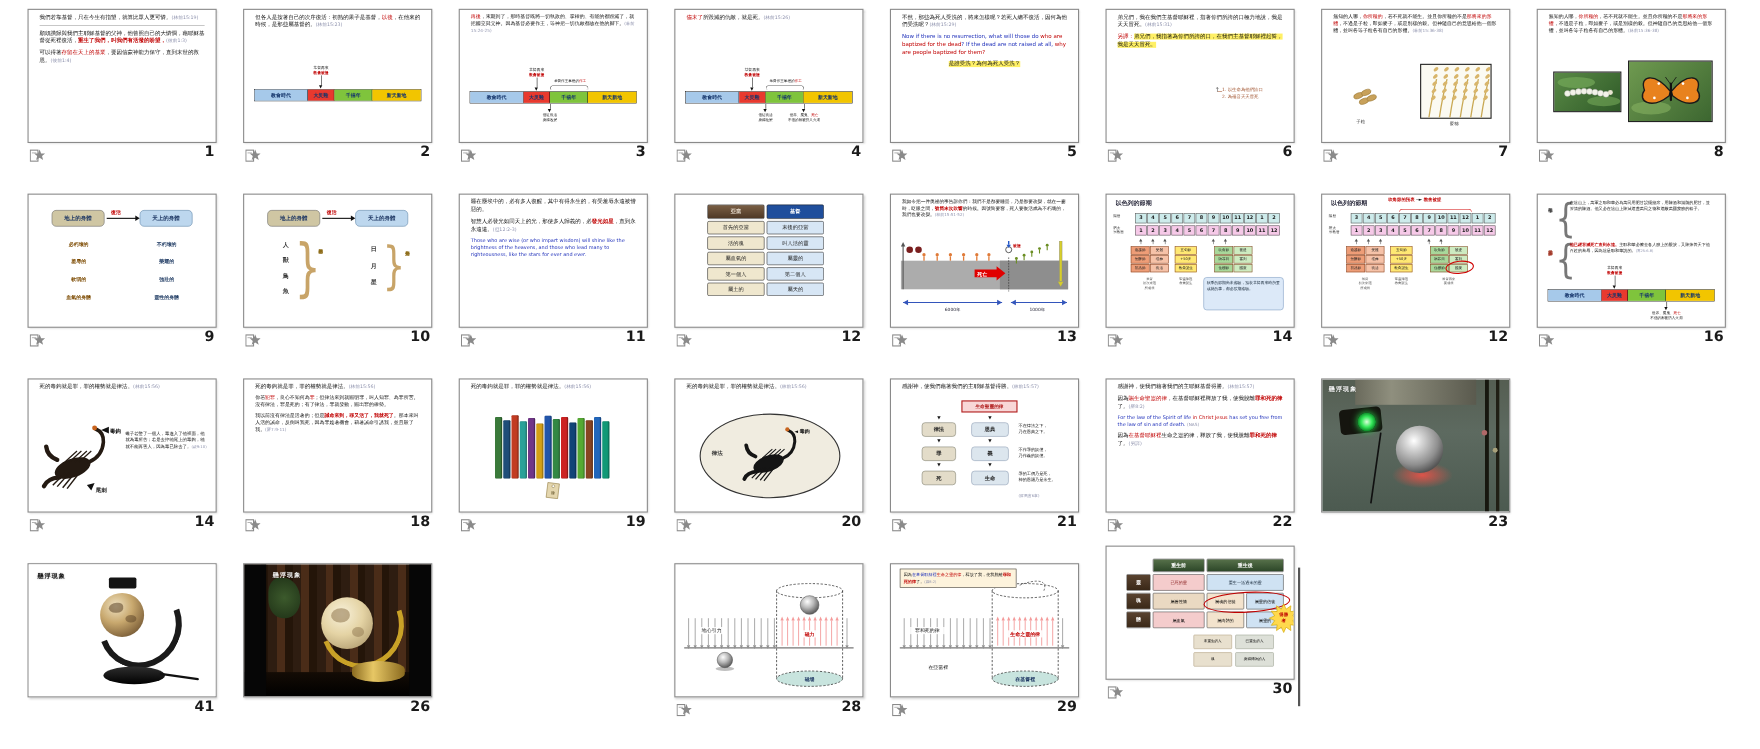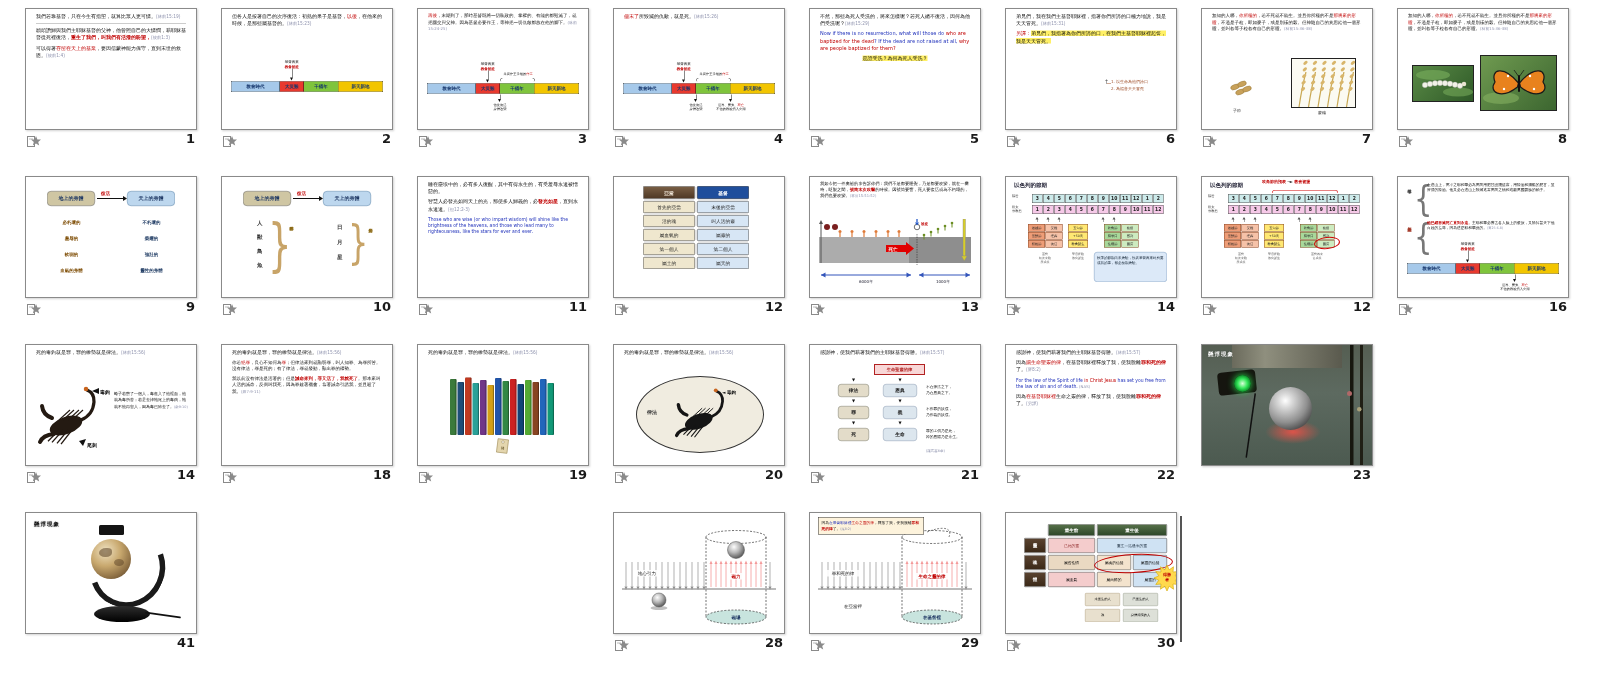--- a/index.html
+++ b/index.html
@@ -877,20 +877,39 @@
           <div style="position: absolute; left: 136px; top: 186px; width: 112px; height: 32px; border-radius: 50%; background: linear-gradient(rgb(46, 46, 46), rgb(0, 0, 0));"></div>
           <div style="position: absolute; left: 238px; top: 202px; width: 72px; height: 4px; background: rgb(17, 17, 17); border-radius: 2px; transform: rotate(8deg);"></div>
           <div style="position: absolute; left: 130px; top: 52px; width: 80px; height: 80px; border-radius: 50%; background: radial-gradient(circle at 36% 30%, rgb(239, 226, 194), rgb(200, 168, 110) 40%, rgb(138, 108, 66) 72%, rgb(74, 55, 34));"></div>
           <div style="position: absolute; left: 146px; top: 70px; width: 26px; height: 18px; border-radius: 60% 40% 50% 50%; background: rgba(90, 66, 38, 0.55);"></div>
           <div style="position: absolute; left: 176px; top: 92px; width: 20px; height: 14px; border-radius: 50%; background: rgba(90, 66, 38, 0.5);"></div>
           <div style="position: absolute; left: 16px; top: 14px; font-size: 11px; font-weight: bold; letter-spacing: 2px; color: rgb(17, 17, 17); text-shadow: rgba(0, 0, 0, 0.4) 0px 0px 3px; z-index: 5;">懸浮現象</div>
         </div>
       </div>
       <div class="cap">
         <div class="capnum">41</div>
+      </div>
+    </div>
+    <div class="cell" style="left: 221px; top: 512px;">
+      <div class="thumb">
+        <div class="art" style="background: repeating-linear-gradient(90deg, rgb(46, 29, 17) 0px, rgb(46, 29, 17) 16px, rgb(74, 44, 24) 16px, rgb(74, 44, 24) 30px, rgb(36, 21, 9) 30px, rgb(36, 21, 9) 44px);">
+          <div style="position: absolute; left: 0px; top: 196px; width: 340px; height: 44px; background: linear-gradient(rgb(20, 12, 5), rgb(0, 0, 0));"></div>
+          <div style="position: absolute; left: 0px; top: 0px; width: 40px; height: 240px; background: rgb(6, 6, 6);"></div>
+          <div style="position: absolute; left: 300px; top: 0px; width: 40px; height: 240px; background: rgb(6, 6, 6);"></div>
+          <div style="position: absolute; left: 44px; top: 24px; width: 58px; height: 74px; border-radius: 40% 60% 50% 50%; background: radial-gradient(circle, rgb(60, 90, 44), rgb(30, 48, 22));"></div>
+          <div style="position: absolute; left: 140px; top: 34px; width: 150px; height: 156px; border-radius: 50%; border-width: 9px; border-style: solid; border-color: transparent rgb(201, 162, 39) rgb(201, 162, 39) transparent; border-image: initial; transform: rotate(24deg); box-sizing: border-box;"></div>
+          <div style="position: absolute; left: 196px; top: 176px; width: 96px; height: 38px; border-radius: 50% / 40%; background: linear-gradient(90deg, rgb(138, 106, 31), rgb(231, 199, 101) 40%, rgb(138, 106, 31));"></div>
+          <div style="position: absolute; left: 140px; top: 60px; width: 94px; height: 94px; border-radius: 50%; background: radial-gradient(circle at 40% 32%, rgb(248, 241, 218), rgb(228, 211, 164) 45%, rgb(185, 165, 120) 80%, rgb(138, 119, 90));"></div>
+          <div style="position: absolute; left: 158px; top: 80px; width: 34px; height: 26px; border-radius: 55% 45% 50% 50%; background: rgba(150, 125, 85, 0.6);"></div>
+          <div style="position: absolute; left: 196px; top: 114px; width: 22px; height: 18px; border-radius: 50%; background: rgba(150, 125, 85, 0.55);"></div>
+          <div style="position: absolute; left: 52px; top: 12px; font-size: 11px; font-weight: bold; letter-spacing: 2px; color: rgb(255, 255, 255); text-shadow: rgba(0, 0, 0, 0.4) 0px 0px 3px; z-index: 5;">懸浮現象</div>
+        </div>
+      </div>
+      <div class="cap">
+        <div class="capnum">26</div>
       </div>
     </div>
     <div class="cell" style="left: 613px; top: 512px;">
       <div class="thumb">
         <div class="art">
           <svg width="336" height="236" viewBox="0 0 336 236" style="position: absolute; left: 2px; top: 2px;">
             <defs>
               <radialGradient id="metal28" cx="38%" cy="32%" r="75%">
                 <stop offset="0%" stop-color="#fdfdfd"></stop>
                 <stop offset="45%" stop-color="#b9b9b9"></stop>
@@ -1055,21 +1074,21 @@
       </div>
       <div class="cap">
         <div class="capicon"><svg width="14" height="13" viewBox="0 0 14 13">
             <rect x="0.5" y="1.5" width="7" height="10" fill="#fff" stroke="#8a8a8a" stroke-width="1"></rect>
             <line x1="2" y1="4" x2="6" y2="4" stroke="#aaa" stroke-width="0.8"></line>
             <polygon points="9,1 10.4,4.6 14,4.6 11.2,6.9 12.2,10.5 9,8.4 5.8,10.5 6.8,6.9 4,4.6 7.6,4.6" fill="#8a8a8a"></polygon>
           </svg></div>
         <div class="capnum">29</div>
       </div>
     </div>
-    <div class="cell" style="left: 1005px; top: 512px;">
+    <div class="cell" style="left: 1005px; top: 496px;">
       <div class="thumb">
         <div class="art">
           <div style="position: absolute; left: 84px; top: 22px; width: 94px; height: 24px; display: flex; align-items: center; justify-content: center; text-align: center; box-sizing: border-box; border: 1px solid rgb(68, 68, 68); border-radius: 2px; line-height: 1.2; overflow: hidden; background: linear-gradient(rgb(87, 113, 74), rgb(44, 70, 40)); color: rgb(255, 255, 255); font-weight: bold; font-size: 9px;">重生前</div>
           <div style="position: absolute; left: 182px; top: 22px; width: 140px; height: 24px; display: flex; align-items: center; justify-content: center; text-align: center; box-sizing: border-box; border: 1px solid rgb(68, 68, 68); border-radius: 2px; line-height: 1.2; overflow: hidden; background: linear-gradient(rgb(87, 113, 74), rgb(44, 70, 40)); color: rgb(255, 255, 255); font-weight: bold; font-size: 9px;">重生後</div>
           <div style="position: absolute; left: 36px; top: 50px; width: 44px; height: 30px; display: flex; align-items: center; justify-content: center; text-align: center; box-sizing: border-box; border: 1px solid rgb(68, 68, 68); border-radius: 2px; line-height: 1.2; overflow: hidden; background: linear-gradient(rgb(90, 67, 48), rgb(58, 40, 23)); color: rgb(255, 255, 255); font-weight: bold; font-size: 9px;">靈</div>
           <div style="position: absolute; left: 36px; top: 84px; width: 44px; height: 30px; display: flex; align-items: center; justify-content: center; text-align: center; box-sizing: border-box; border: 1px solid rgb(68, 68, 68); border-radius: 2px; line-height: 1.2; overflow: hidden; background: linear-gradient(rgb(90, 67, 48), rgb(58, 40, 23)); color: rgb(255, 255, 255); font-weight: bold; font-size: 9px;">魂</div>
           <div style="position: absolute; left: 36px; top: 118px; width: 44px; height: 30px; display: flex; align-items: center; justify-content: center; text-align: center; box-sizing: border-box; border: 1px solid rgb(68, 68, 68); border-radius: 2px; line-height: 1.2; overflow: hidden; background: linear-gradient(rgb(90, 67, 48), rgb(58, 40, 23)); color: rgb(255, 255, 255); font-weight: bold; font-size: 9px;">體</div>
           <div style="position: absolute; left: 84px; top: 50px; width: 94px; height: 30px; display: flex; align-items: center; justify-content: center; text-align: center; font-size: 7.5px; box-sizing: border-box; border: 1px solid rgb(68, 68, 68); border-radius: 2px; line-height: 1.2; overflow: hidden; background: rgb(244, 204, 204); color: rgb(138, 32, 32);">已死的靈</div>
           <div style="position: absolute; left: 182px; top: 50px; width: 140px; height: 30px; display: flex; align-items: center; justify-content: center; text-align: center; font-size: 7.5px; box-sizing: border-box; border: 1px solid rgb(68, 68, 68); border-radius: 2px; line-height: 1.2; overflow: hidden; background: rgb(207, 226, 243); color: rgb(17, 34, 51);">重生—活過來的靈</div>
           <div style="position: absolute; left: 84px; top: 84px; width: 94px; height: 30px; display: flex; align-items: center; justify-content: center; text-align: center; font-size: 7.5px; box-sizing: border-box; border: 1px solid rgb(68, 68, 68); border-radius: 2px; line-height: 1.2; overflow: hidden; background: rgb(234, 217, 194);">屬舊性情</div>

